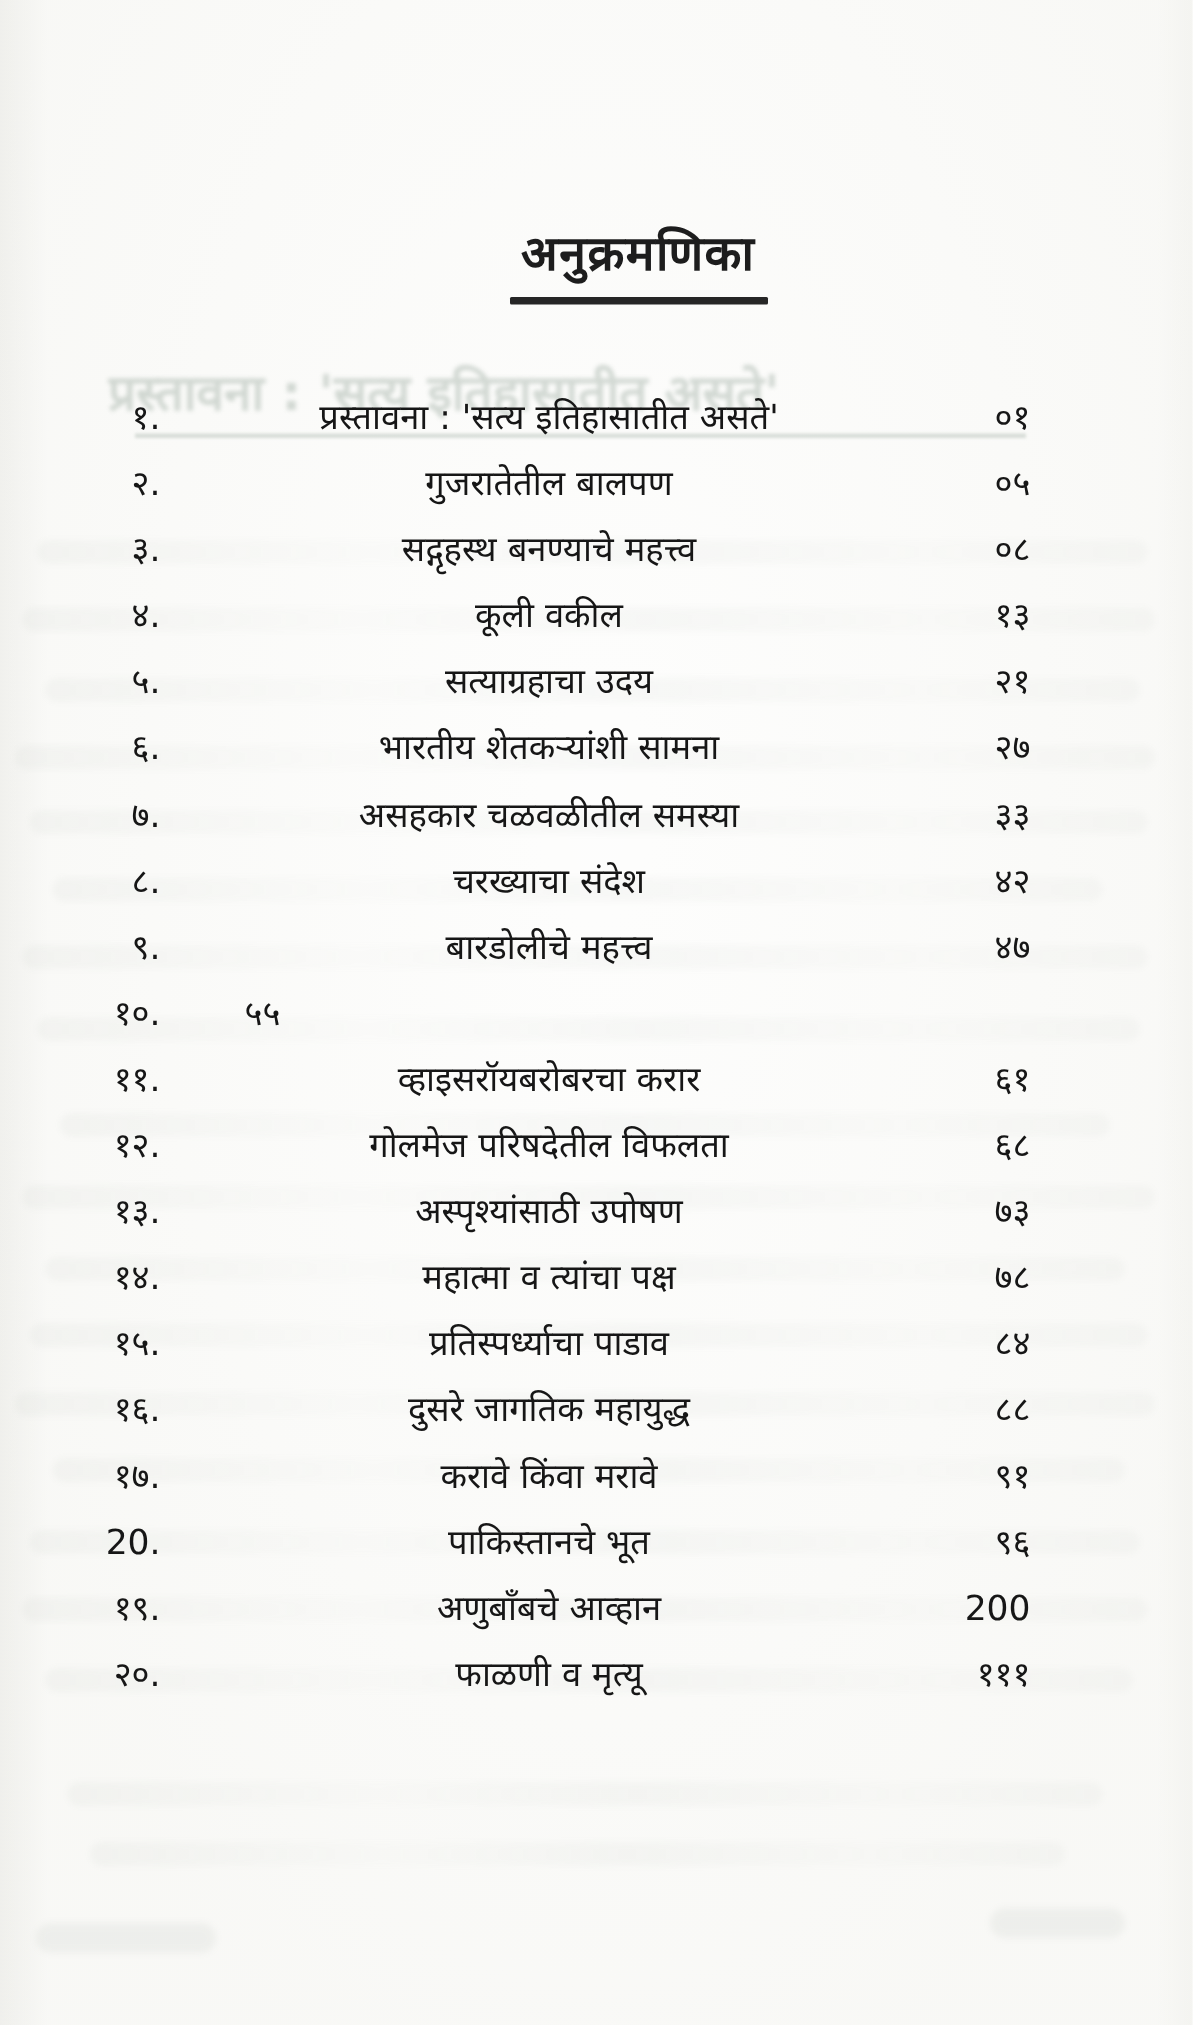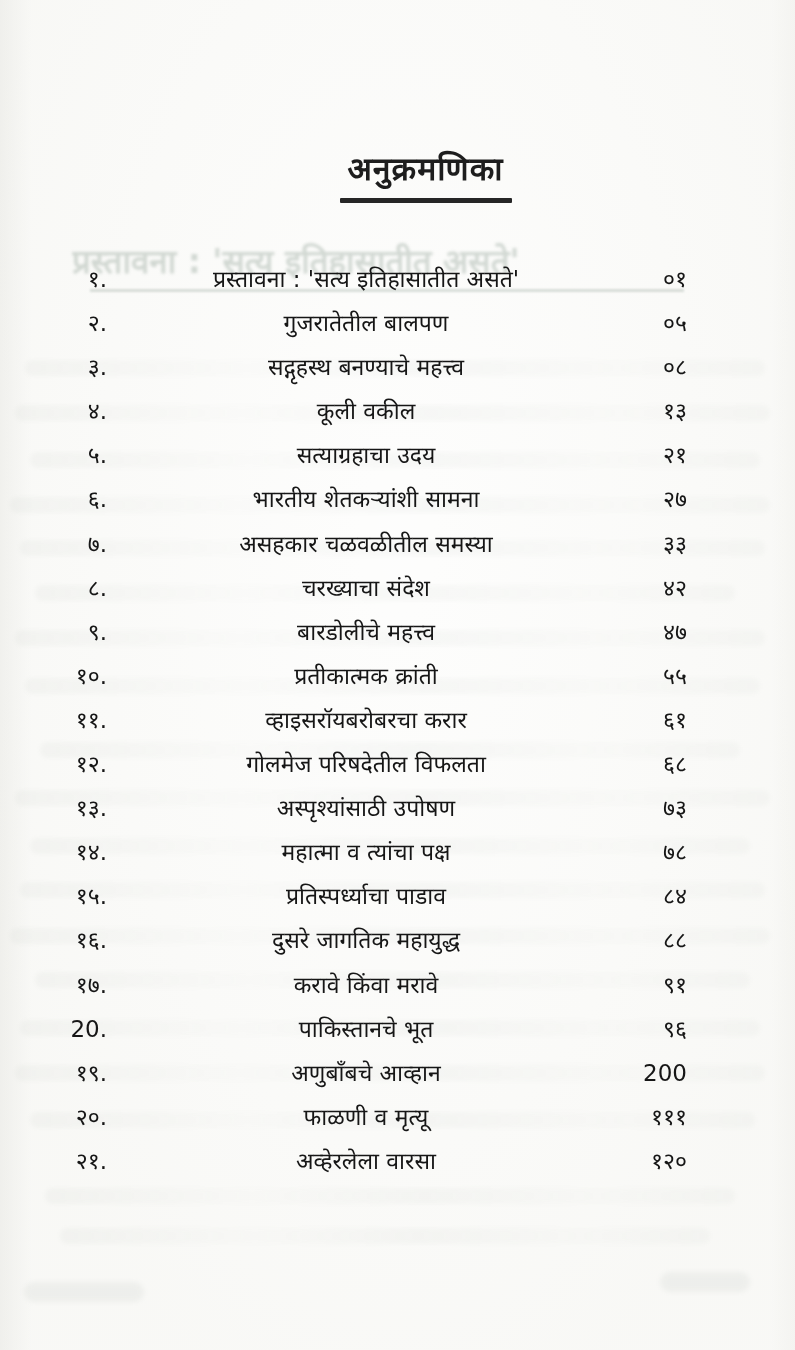--- a/index.html
+++ b/index.html
@@ -149,21 +149,20 @@
   </div>
 
   <div class="row">
     <span class="num">९.</span>
     <span class="chap">बारडोलीचे महत्त्व</span>
     <span class="pg">४७</span>
   </div>
 
   <div class="row">
     <span class="num">१०.</span>
-    <span class="chap">प्रतीकात्मक क्रांती</span>
     <span class="pg">५५</span>
   </div>
 
   <div class="row">
     <span class="num">११.</span>
     <span class="chap">व्हाइसरॉयबरोबरचा करार</span>
     <span class="pg">६१</span>
   </div>
 
   <div class="row">
@@ -213,22 +212,17 @@
     <span class="chap">अणुबाँबचे आव्हान</span>
     <span class="pg">200</span>
   </div>
 
   <div class="row">
     <span class="num">२०.</span>
     <span class="chap">फाळणी व मृत्यू</span>
     <span class="pg">१११</span>
   </div>
 
-  <div class="row">
-    <span class="num">२१.</span>
-    <span class="chap">अव्हेरलेला वारसा</span>
-    <span class="pg">१२०</span>
-  </div>
 </div>
 
   <div class="footer-smudge" style="top:1282px;left:24px;width:120px;"></div>
   <div class="footer-smudge" style="top:1272px;left:660px;width:90px;"></div>
 </div>
 
 </body></html>

